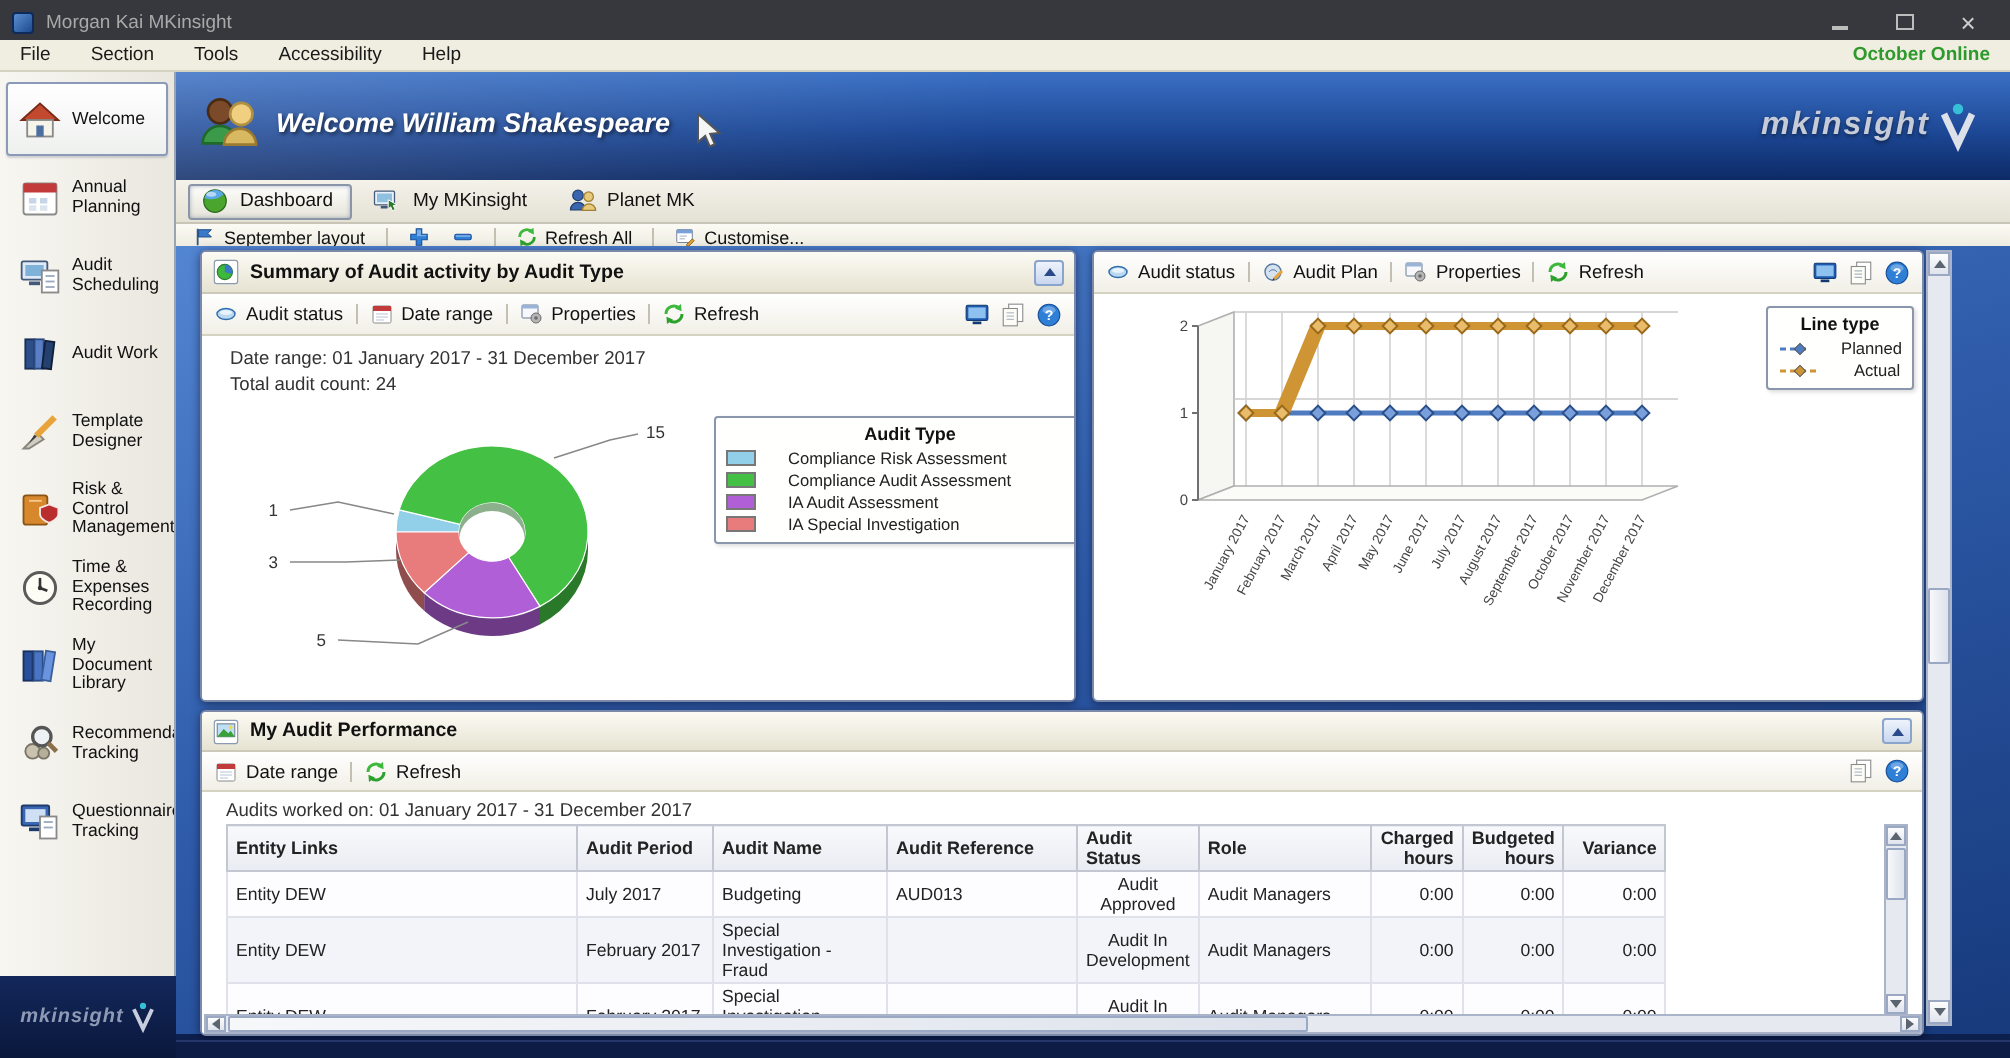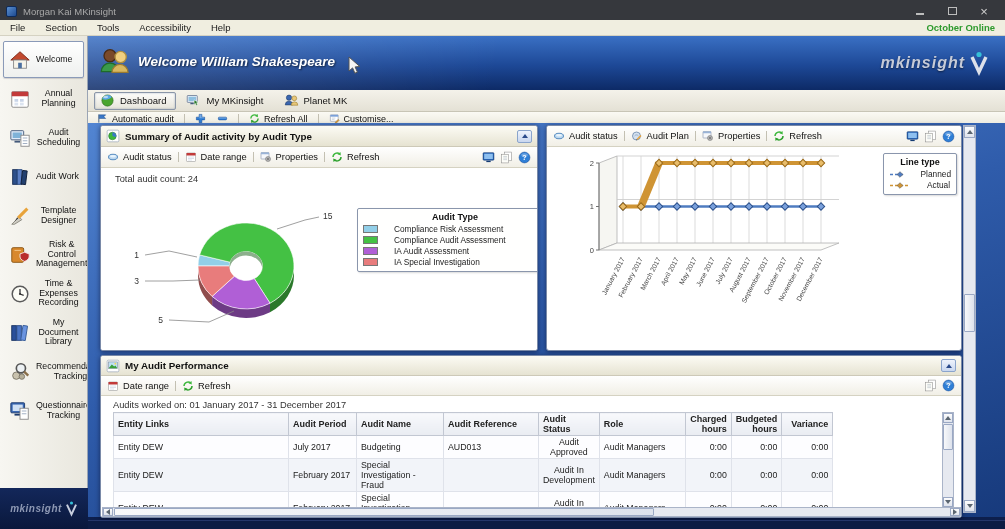--- a/index.html
+++ b/index.html
@@ -19,21 +19,21 @@
   .glyph-max{width:9px;height:8px;border:1.5px solid #bdbdbd;}
   .glyph-close{color:#cfcfcf;font-size:13px;line-height:13px;}
 
   
   #menubar{position:absolute;left:0;top:20px;width:1005px;height:16px;background:#f0eee0;display:flex;align-items:center;border-bottom:1px solid #d5d2c2;}
   #menu-items{display:flex;height:100%;}
   .menu-item{font-size:9.5px;color:#1a1a1a;padding:0 10px;display:flex;align-items:center;}
   #server-status{margin-left:auto;margin-right:10px;font-size:9.5px;font-weight:bold;color:#2e9a2e;}
 
   
-  #sidebar{position:absolute;left:0;top:36px;width:88px;height:452px;background:linear-gradient(90deg,#f7f6f1,#e9e7de);border-right:1px solid #9aa4b4;padding-top:3px;overflow:hidden;text-align:center;}
+  #sidebar{position:absolute;left:0;top:36px;width:88px;height:452px;background:linear-gradient(90deg,#f7f6f1,#e9e7de);border-right:1px solid #9aa4b4;padding-top:3px;overflow:hidden;}
   .side-item{display:flex;align-items:center;gap:5px;height:37px;margin:2px 3px;padding:2px 2px 2px 5px;border:1px solid transparent;border-radius:2px;}
   .side-item.selected{background:linear-gradient(#ffffff,#eef0ee);border:1px solid #8a9ab8;box-shadow:inset 0 1px 0 #fff,0 1px 1px rgba(0,0,40,.15);}
   .side-item .ic{width:22px;height:22px;}
   .side-label{font-size:8.8px;line-height:1.12;color:#111;}
   #sidebar-logo{position:absolute;left:0;top:488px;width:88px;height:41px;background:linear-gradient(180deg,#13275a,#0a183c);display:flex;align-items:center;justify-content:center;gap:3px;}
   .brand-sm{font-size:10px;font-weight:bold;font-style:italic;letter-spacing:.5px;color:#8e99b4;}
 
   
   #main{position:absolute;left:88px;top:36px;width:917px;height:493px;}
   #banner{position:absolute;left:0;top:0;width:917px;height:54px;background:linear-gradient(180deg,#3a70c4 0%,#1d4896 55%,#0d2a66 100%);overflow:hidden;}
@@ -307,21 +307,21 @@
         </div>
       </div>
     <div id="toolbar">
         <div class="tbtn">
           <span class="ic">
             <svg viewBox="0 0 24 24">
               <path d="M4 3v18" stroke="#35557e" stroke-width="2"></path>
               <path d="M5 4h14l-4 4 4 4H5z" fill="#3a78c8" stroke="#1d4a86"></path>
             </svg>
           </span>
-          <span>Automatic audit</span>
+          <span>September layout</span>
         </div>
         <span class="vsep"></span>
         <div class="tbtn">
           <span class="ic">
             <svg viewBox="0 0 24 24">
               <path d="M9 3h6v6h6v6h-6v6H9v-6H3V9h6z" fill="#2f7fd6" stroke="#1a4f9a" stroke-width="1.2"></path>
               <path d="M9.8 4h4.4v5.8H20v1.4H9.8z" fill="#fff" opacity=".35"></path>
             </svg>
           </span>
         </div>
@@ -444,20 +444,21 @@
                 <svg viewBox="0 0 24 24">
                   <circle cx="12" cy="12" r="10" fill="#2f7fd6" stroke="#1a4f9a"></circle>
                   <ellipse cx="12" cy="7.5" rx="6" ry="3.5" fill="#fff" opacity=".3"></ellipse>
                   <text x="12" y="16.5" font-size="13" font-weight="bold" fill="#fff" text-anchor="middle" font-family="Liberation Sans,sans-serif">?</text>
                 </svg>
               </span>
             </div>
           </div>
         <div class="pcontent" style="height:184px;">
           <div id="sum-text">
+            <div>Date range: 01 January 2017 - 31 December 2017</div>
             <div>Total audit count: 24</div>
           </div>
           <svg id="donut-svg" class="abs" style="left:0;top:0;" width="438" height="184">
               <path d="M193.0 98.0 A48 43 0 0 1 169.0 135.2 L169.0 144.2 A48 43 0 0 0 193.0 107.0 Z" fill="rgb(42,120,42)"></path>
               <path d="M169.0 135.2 A48 43 0 0 1 111.1 128.4 L111.1 137.4 A48 43 0 0 0 169.0 144.2 Z" fill="rgb(109,59,133)"></path>
               <path d="M111.1 128.4 A48 43 0 0 1 97.0 98.0 L97.0 107.0 A48 43 0 0 0 111.1 137.4 Z" fill="rgb(144,77,77)"></path>
               <path d="M97.0 98.0 A48 43 0 0 1 98.6 86.9 L129.1 94.2 A16.5 14.5 0 0 0 128.5 98.0 Z" fill="#92cfe8" stroke="#ffffff" stroke-width=".6"></path>
               <path d="M98.6 86.9 A48 43 0 1 1 169.0 135.2 L153.3 110.6 A16.5 14.5 0 1 0 129.1 94.2 Z" fill="#44c144" stroke="#ffffff" stroke-width=".6"></path>
               <path d="M169.0 135.2 A48 43 0 0 1 111.1 128.4 L133.3 108.3 A16.5 14.5 0 0 0 153.3 110.6 Z" fill="#b05fd6" stroke="#ffffff" stroke-width=".6"></path>
               <path d="M111.1 128.4 A48 43 0 0 1 97.0 98.0 L128.5 98.0 A16.5 14.5 0 0 0 133.3 108.3 Z" fill="#e87c7c" stroke="#ffffff" stroke-width=".6"></path>

